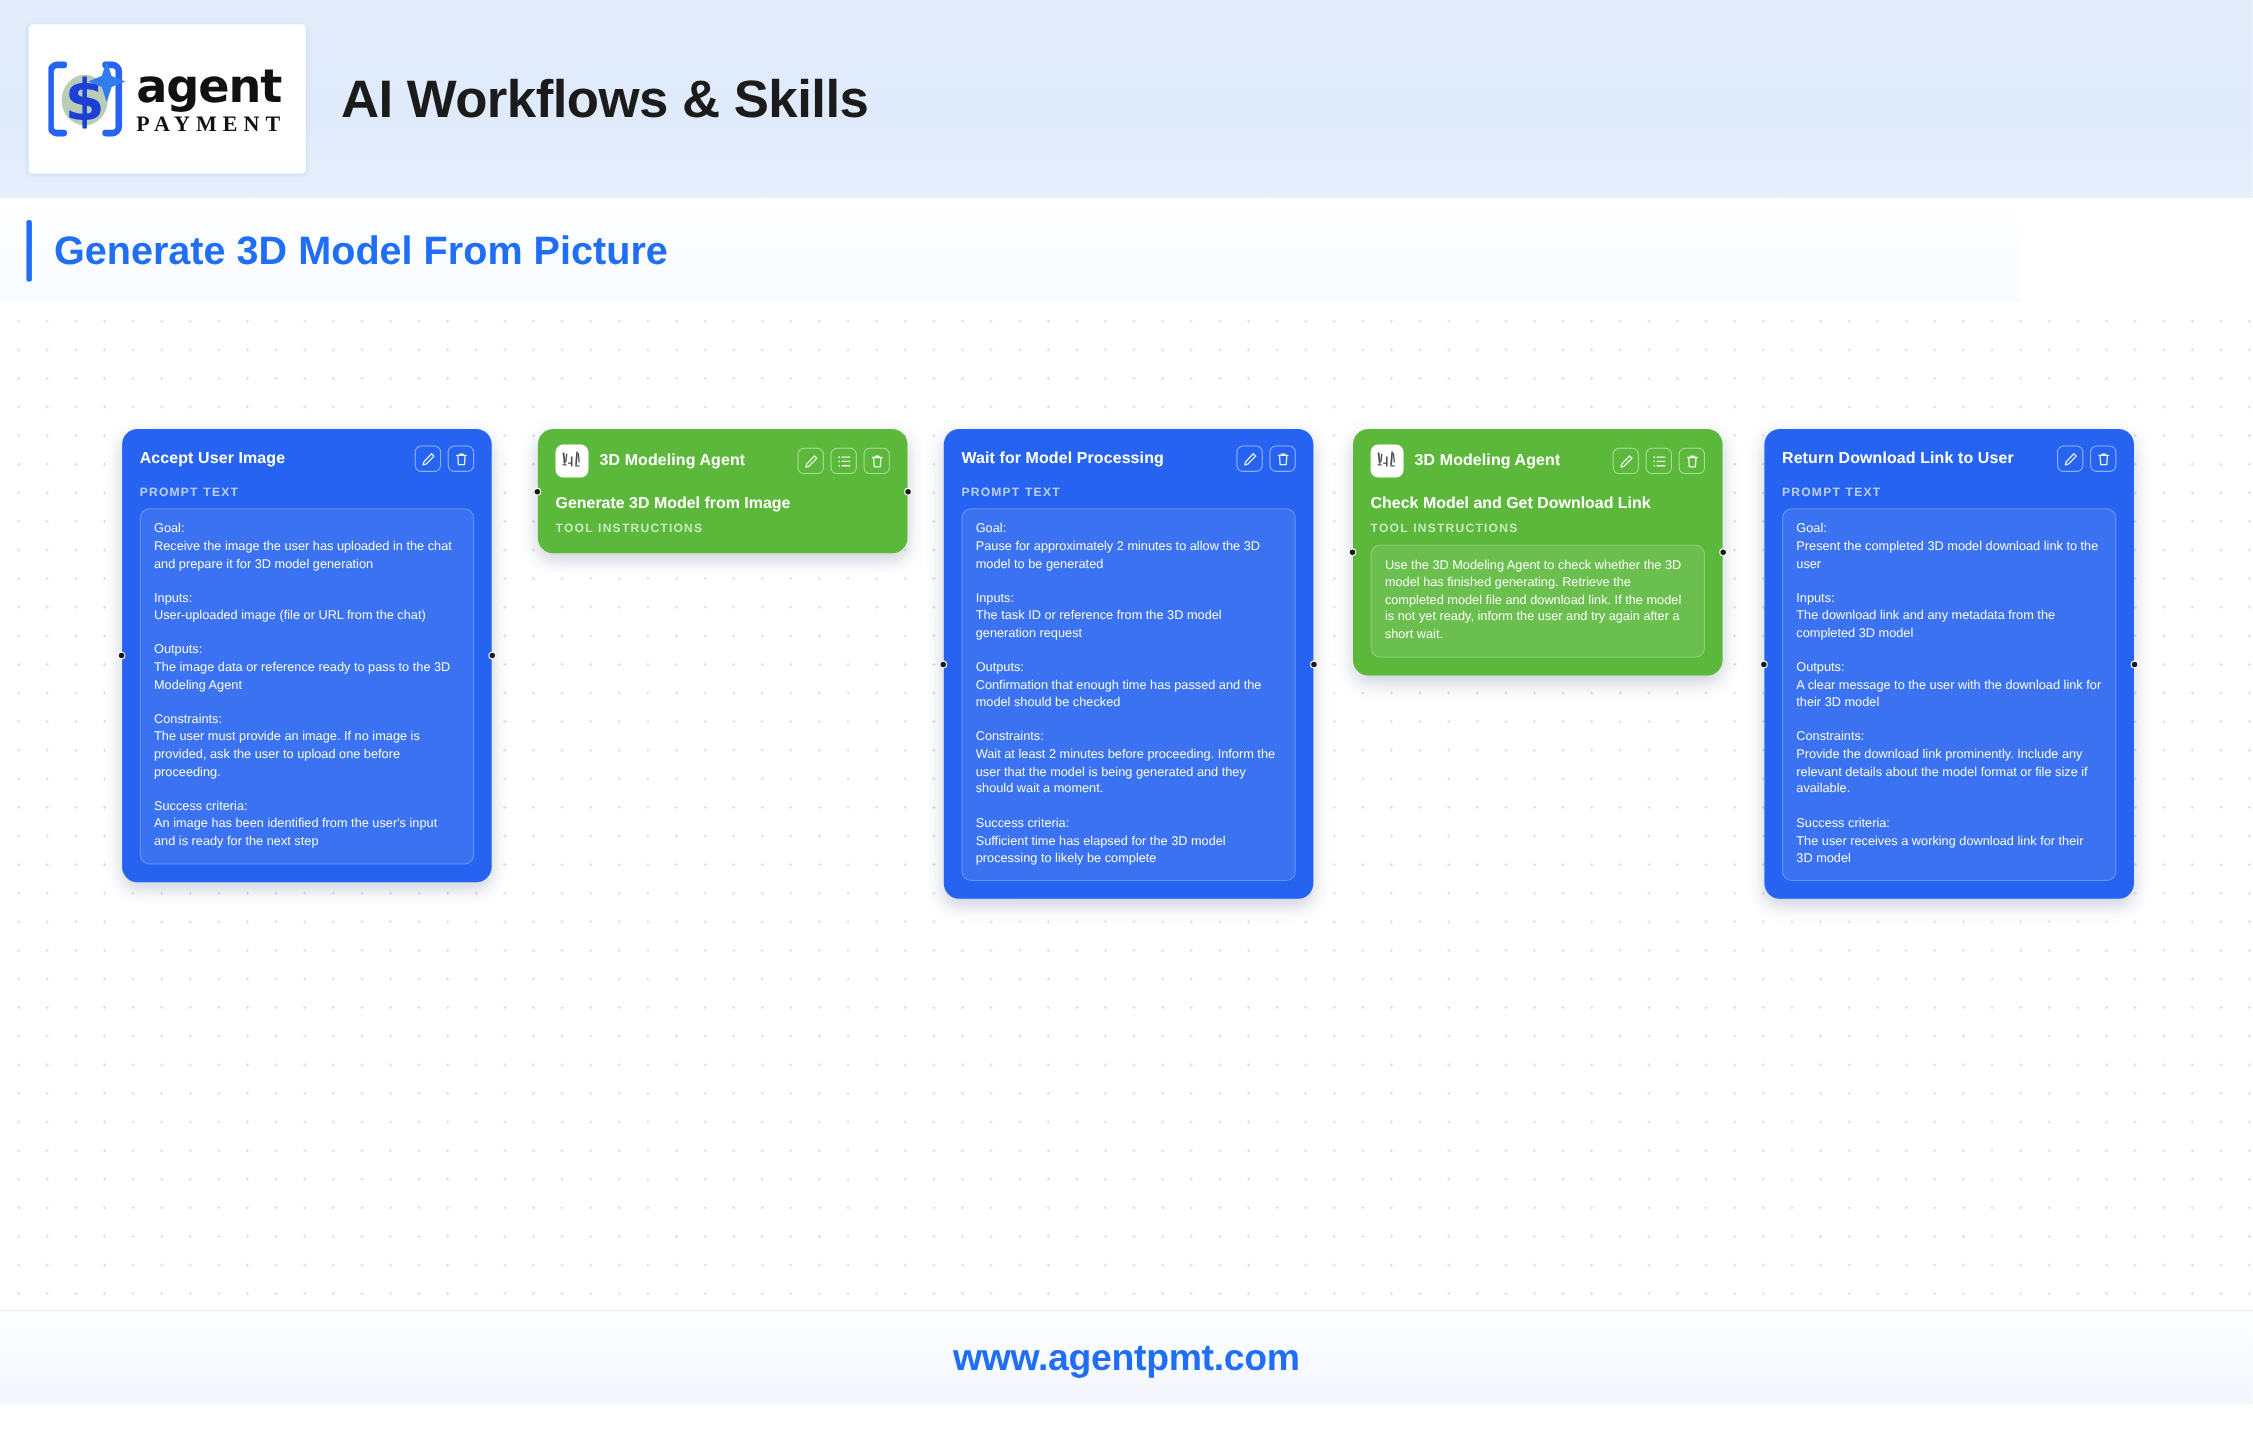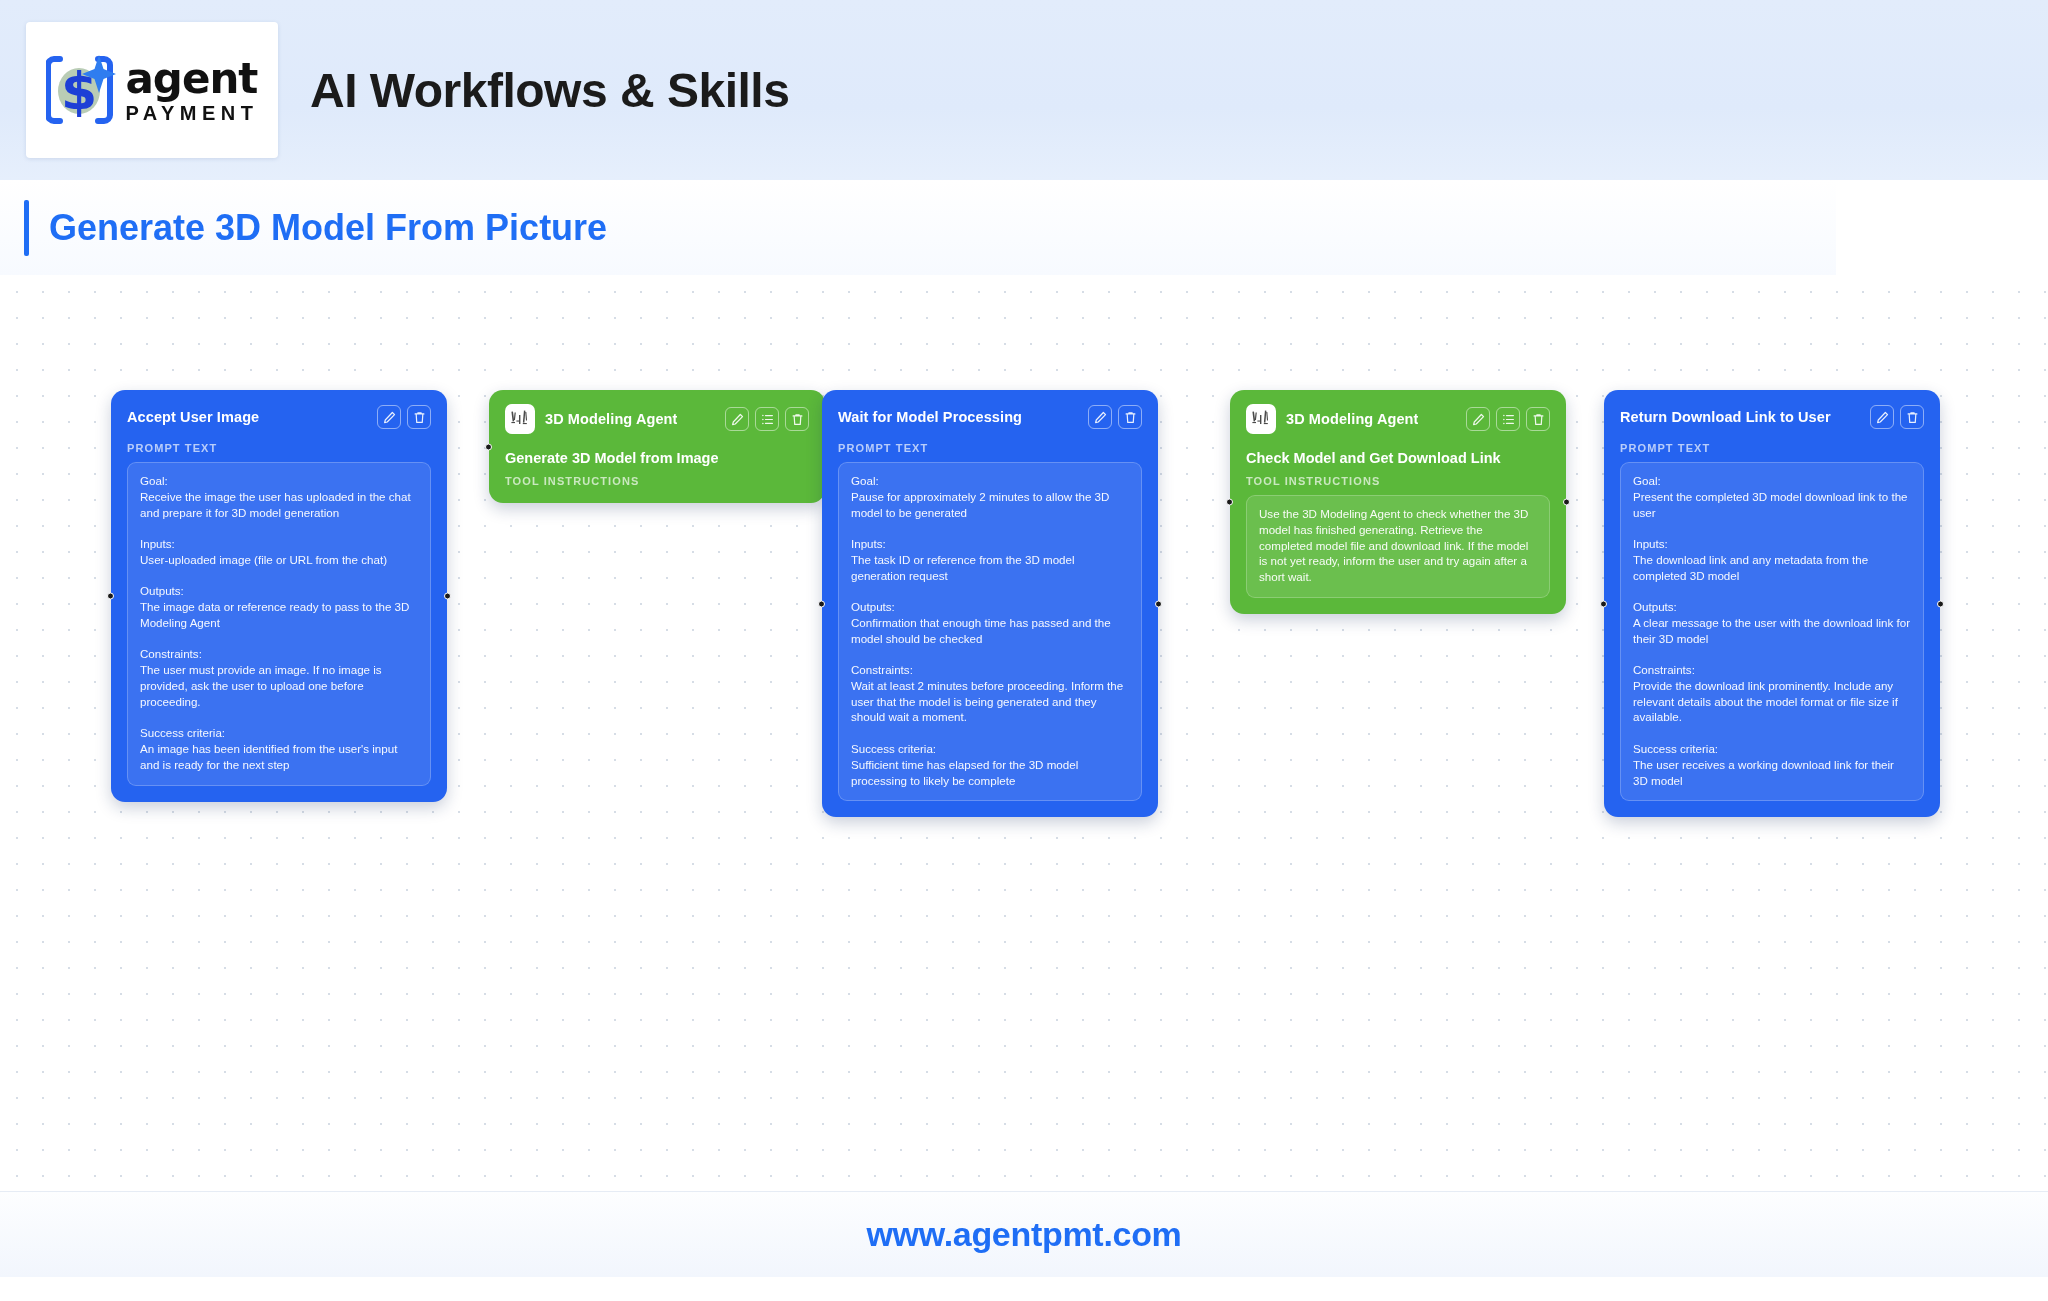--- a/index.html
+++ b/index.html
@@ -61,21 +61,21 @@
     line-height: 1;
   }
   .logo-agent {
     font-family: "DejaVu Sans", sans-serif;
     font-size: 42px;
     font-weight: 700;
     color: #111111;
     letter-spacing: -1px;
   }
   .logo-payment {
-    font-family: Liberation Sans, sans-serif;
+    font-family: Liberation Serif, serif;
     font-size: 20px;
     font-weight: 700;
     color: #111111;
     letter-spacing: 5.5px;
     margin-top: 3px;
   }
 
   .header-title {
     font-size: 48px;
     font-weight: 700;
@@ -337,21 +337,21 @@
                 <path d="M2.6 3.6 H13.4 M6 3.6 V2.2 H10 V3.6 M3.9 3.6 L4.6 14 H11.4 L12.1 3.6" stroke="rgba(255,255,255,0.9)" stroke-width="1.5" fill="none" stroke-linecap="round" stroke-linejoin="round"></path>
               </svg>
             </div>
           </div>
         </div>
         <div class="node-subtitle">Generate 3D Model from Image</div>
         <div class="node-section-label">TOOL INSTRUCTIONS</div>
         <div class="handle left"></div>
         <div class="handle right"></div>
       </div>
-      <div class="node blue" style="left: 822px; top: 72px; width: 336px;">
+      <div class="node blue" style="left: 858px; top: 72px; width: 336px;">
         <div class="node-head">
           <div class="node-title">Wait for Model Processing</div>
           <div class="node-actions">
             <div class="icon-btn">
               <svg width="13" height="13" viewBox="0 0 16 16">
                 <path d="M11.5 1.8 L14.2 4.5 L5.2 13.5 L2 14.3 L2.8 11.1 Z" stroke="rgba(255,255,255,0.9)" stroke-width="1.5" fill="none" stroke-linecap="round" stroke-linejoin="round"></path>
               </svg>
             </div>
             <div class="icon-btn">
               <svg width="13" height="13" viewBox="0 0 16 16">

